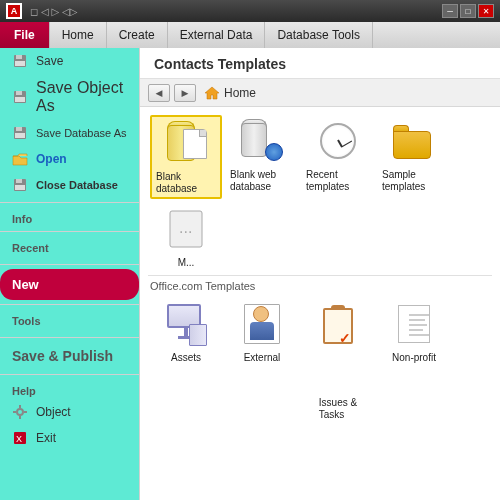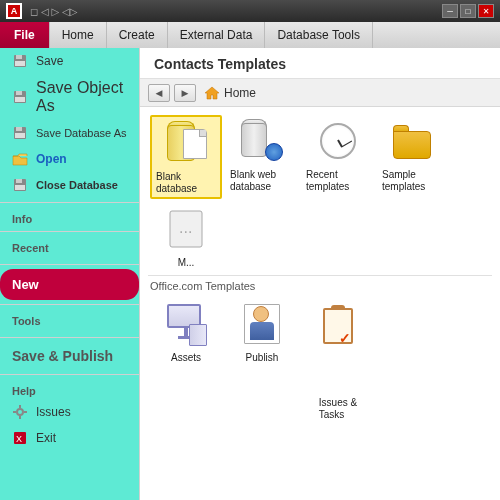--- a/index.html
+++ b/index.html
@@ -421,21 +421,21 @@
     <div class="sidebar-item">
       <span class="sidebar-icon">
         <svg width="14" height="14" viewBox="0 0 14 14">
             <circle cx="7" cy="7" r="3" fill="none" stroke="#888" stroke-width="2"></circle>
             <rect x="6" y="0" width="2" height="3" fill="#888"></rect>
             <rect x="6" y="11" width="2" height="3" fill="#888"></rect>
             <rect x="0" y="6" width="3" height="2" fill="#888"></rect>
             <rect x="11" y="6" width="3" height="2" fill="#888"></rect>
           </svg>
       </span>
-      <span>Issues</span>
+      <span>Object</span>
     </div>
     <div class="sidebar-item">
       <span class="sidebar-icon">
         <svg width="14" height="14" viewBox="0 0 14 14">
             <rect x="1" y="1" width="12" height="12" rx="1" fill="#c00020"></rect>
             <text x="3" y="11" font-size="9" fill="#fff">X</text>
           </svg>
       </span>
       <span>Exit</span>
     </div>
@@ -533,33 +533,47 @@
         </div>
 
         <div class="template-item">
           <div class="template-icon">
             <div class="contacts-icon">
               <div class="doc-bg"></div>
               <div class="person-head" style="z-index:1;position:absolute;left:12px;top:4px;"></div>
               <div class="person-body" style="z-index:1;position:absolute;left:9px;top:20px;"></div>
             </div>
           </div>
-          <span class="template-label">Publish</span>
+          <span class="template-label">External</span>
         </div>
 
         <div class="template-item">
           <div class="template-icon">
             <div class="issues-icon">
               <div class="clipboard-top"></div>
               <div class="clipboard-shape">
                 <div class="check-mark">✓</div>
               </div>
             </div>
           </div>
           <span class="template-label" style="white-space:pre-line;margin-top:45px;">Issues &amp;
 Tasks</span>
         </div>
 
+        <div class="template-item">
+          <div class="template-icon">
+            <div class="nonprofit-icon">
+              <div class="np-doc">
+                <div class="np-line" style="top:8px;width:20px;"></div>
+                <div class="np-line" style="top:13px;width:16px;"></div>
+                <div class="np-line" style="top:18px;width:18px;"></div>
+                <div class="np-line" style="top:23px;width:14px;"></div>
+                <div class="np-line" style="top:28px;width:20px;"></div>
+              </div>
+            </div>
+          </div>
+          <span class="template-label">Non-profit</span>
+        </div>
 
       </div>
     </div>
   </div>
 </div>
 
 </body></html>

